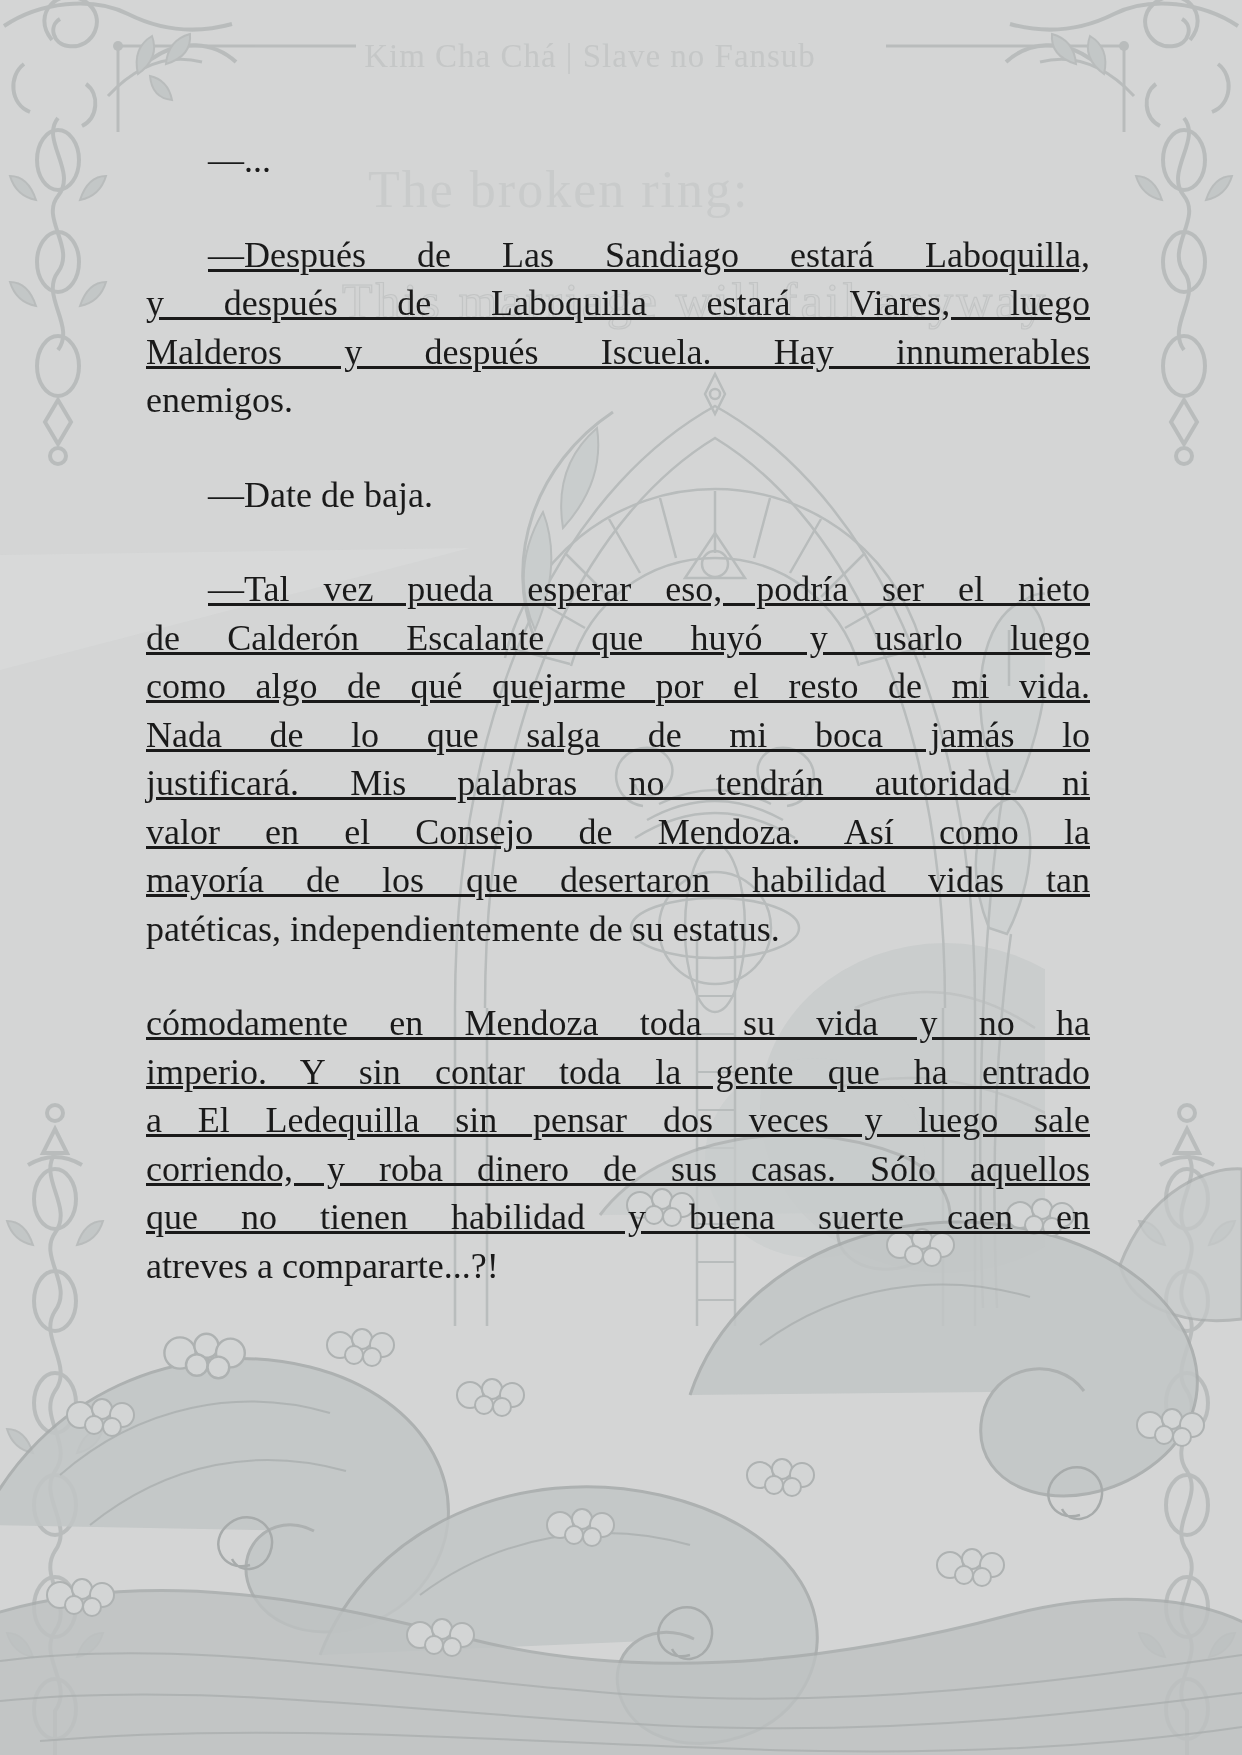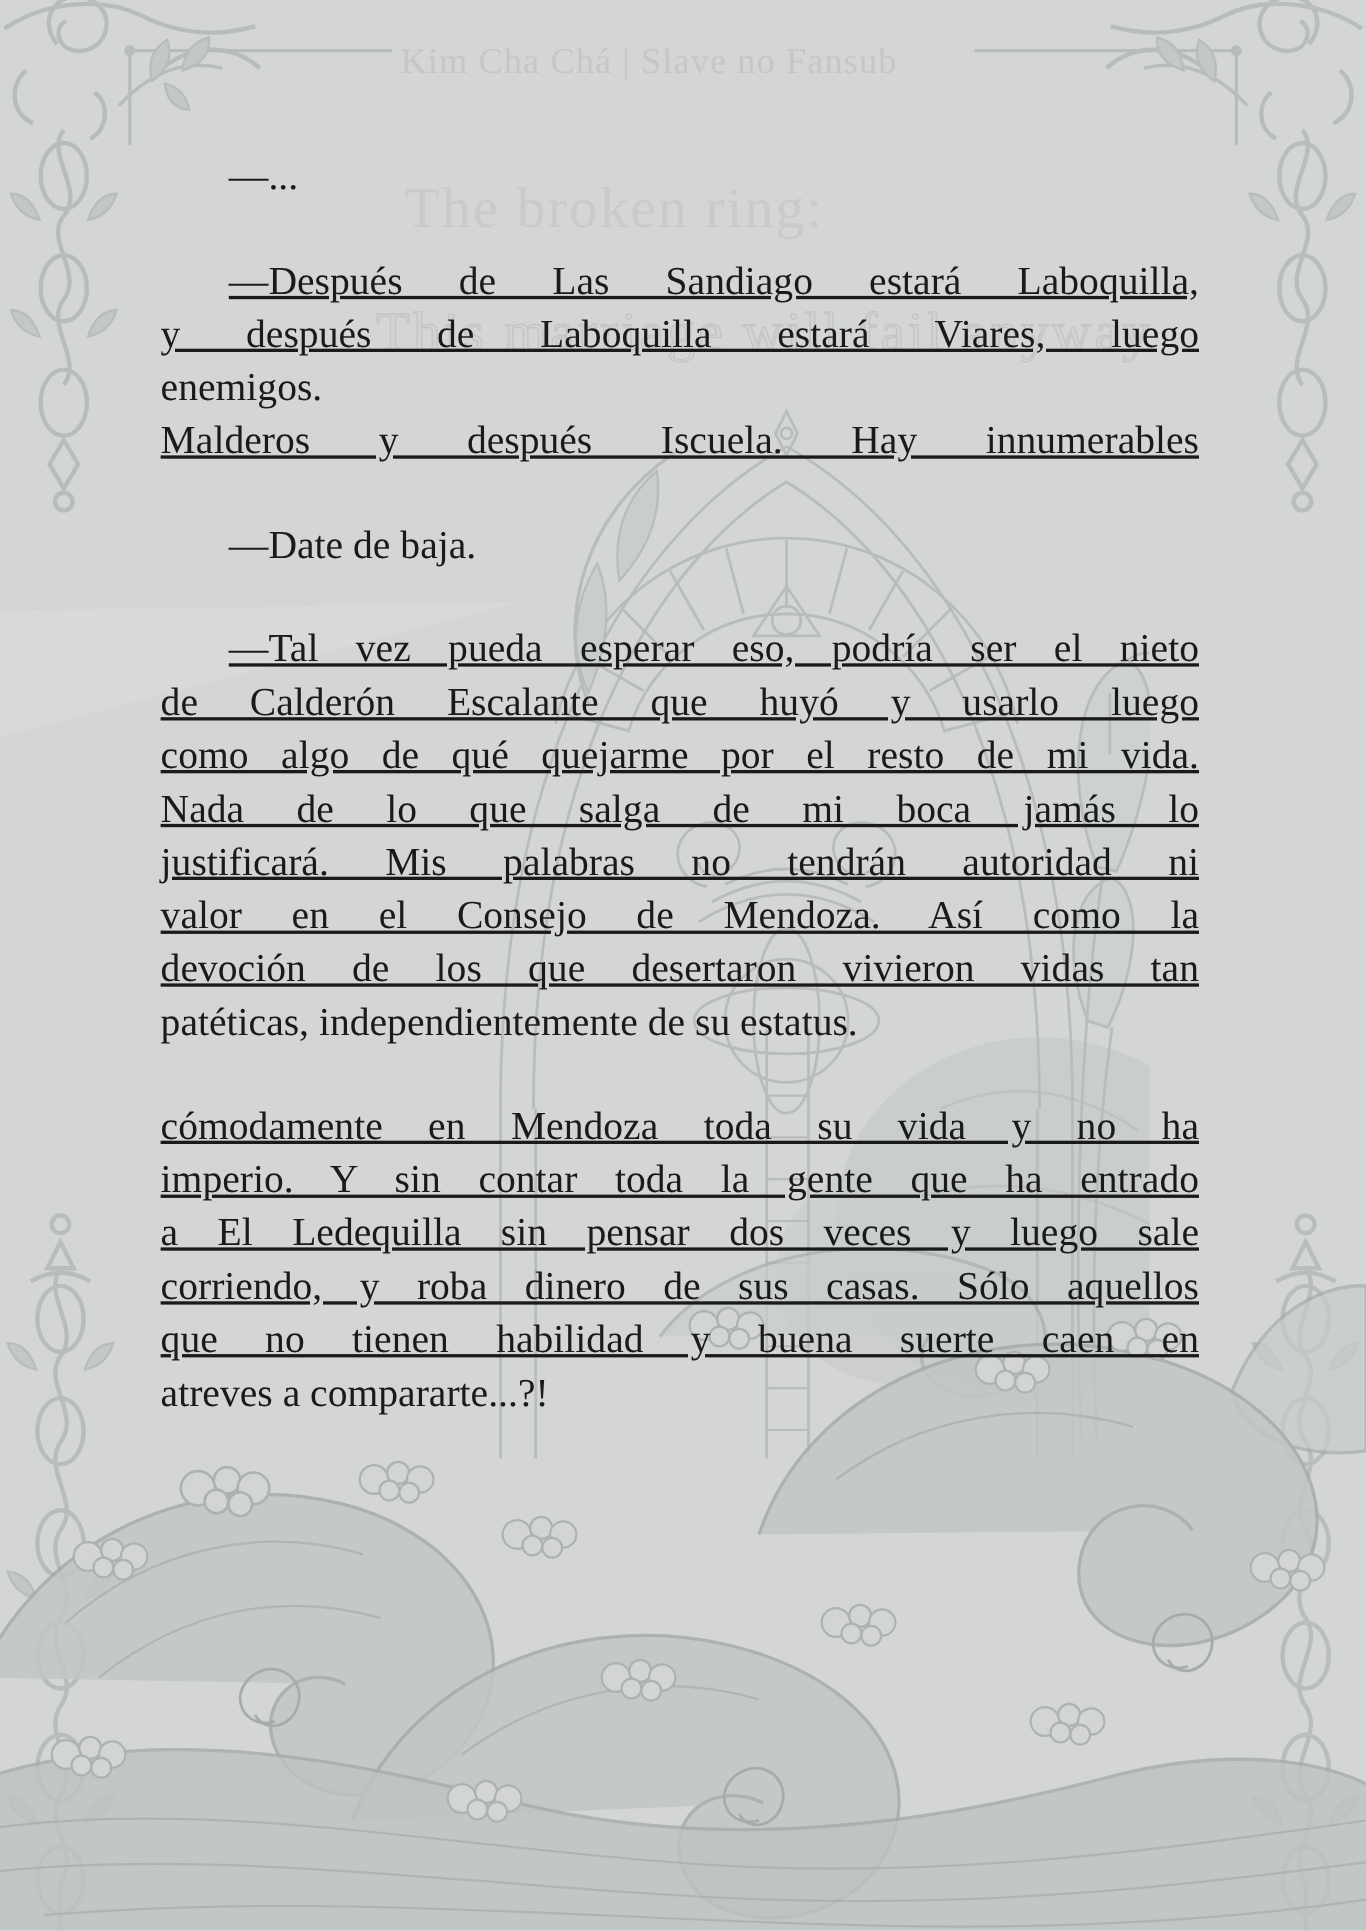--- a/index.html
+++ b/index.html
@@ -223,34 +223,34 @@
   <div class="wm-title1">The broken ring:</div>
   <div class="wm-title2">This marriage will fail anyway</div>
 
   <div class="text-block">
       <div class="para">
         <div class="line first">—...</div>
       </div>
       <div class="para">
         <div class="line first jfull">—Después de Las Sandiago estará Laboquilla,</div>
         <div class="line jfull">y después de Laboquilla estará Viares, luego</div>
+        <div class="line jfull">Malderos y después Iscuela. Hay innumerables</div>
         <div class="line">enemigos.</div>
-        <div class="line jfull">Malderos y después Iscuela. Hay innumerables</div>
       </div>
       <div class="para">
         <div class="line first">—Date de baja.</div>
       </div>
       <div class="para">
         <div class="line first jfull">—Tal vez pueda esperar eso, podría ser el nieto</div>
         <div class="line jfull">de Calderón Escalante que huyó y usarlo luego</div>
         <div class="line jfull">como algo de qué quejarme por el resto de mi vida.</div>
         <div class="line jfull">Nada de lo que salga de mi boca jamás lo</div>
         <div class="line jfull">justificará. Mis palabras no tendrán autoridad ni</div>
         <div class="line jfull">valor en el Consejo de Mendoza. Así como la</div>
-        <div class="line jfull">devoción de los que desertaron vivieron vidas tan</div>
+        <div class="line jfull">mayoría de los que desertaron habilidad vidas tan</div>
         <div class="line">patéticas, independientemente de su estatus.</div>
       </div>
       <div class="para">
         <div class="line jfull">cómodamente en Mendoza toda su vida y no ha</div>
         <div class="line jfull">imperio. Y sin contar toda la gente que ha entrado</div>
         <div class="line jfull">a El Ledequilla sin pensar dos veces y luego sale</div>
         <div class="line jfull">corriendo, y roba dinero de sus casas. Sólo aquellos</div>
         <div class="line jfull">que no tienen habilidad y buena suerte caen en</div>
         <div class="line">atreves a compararte...?!</div>
       </div>

